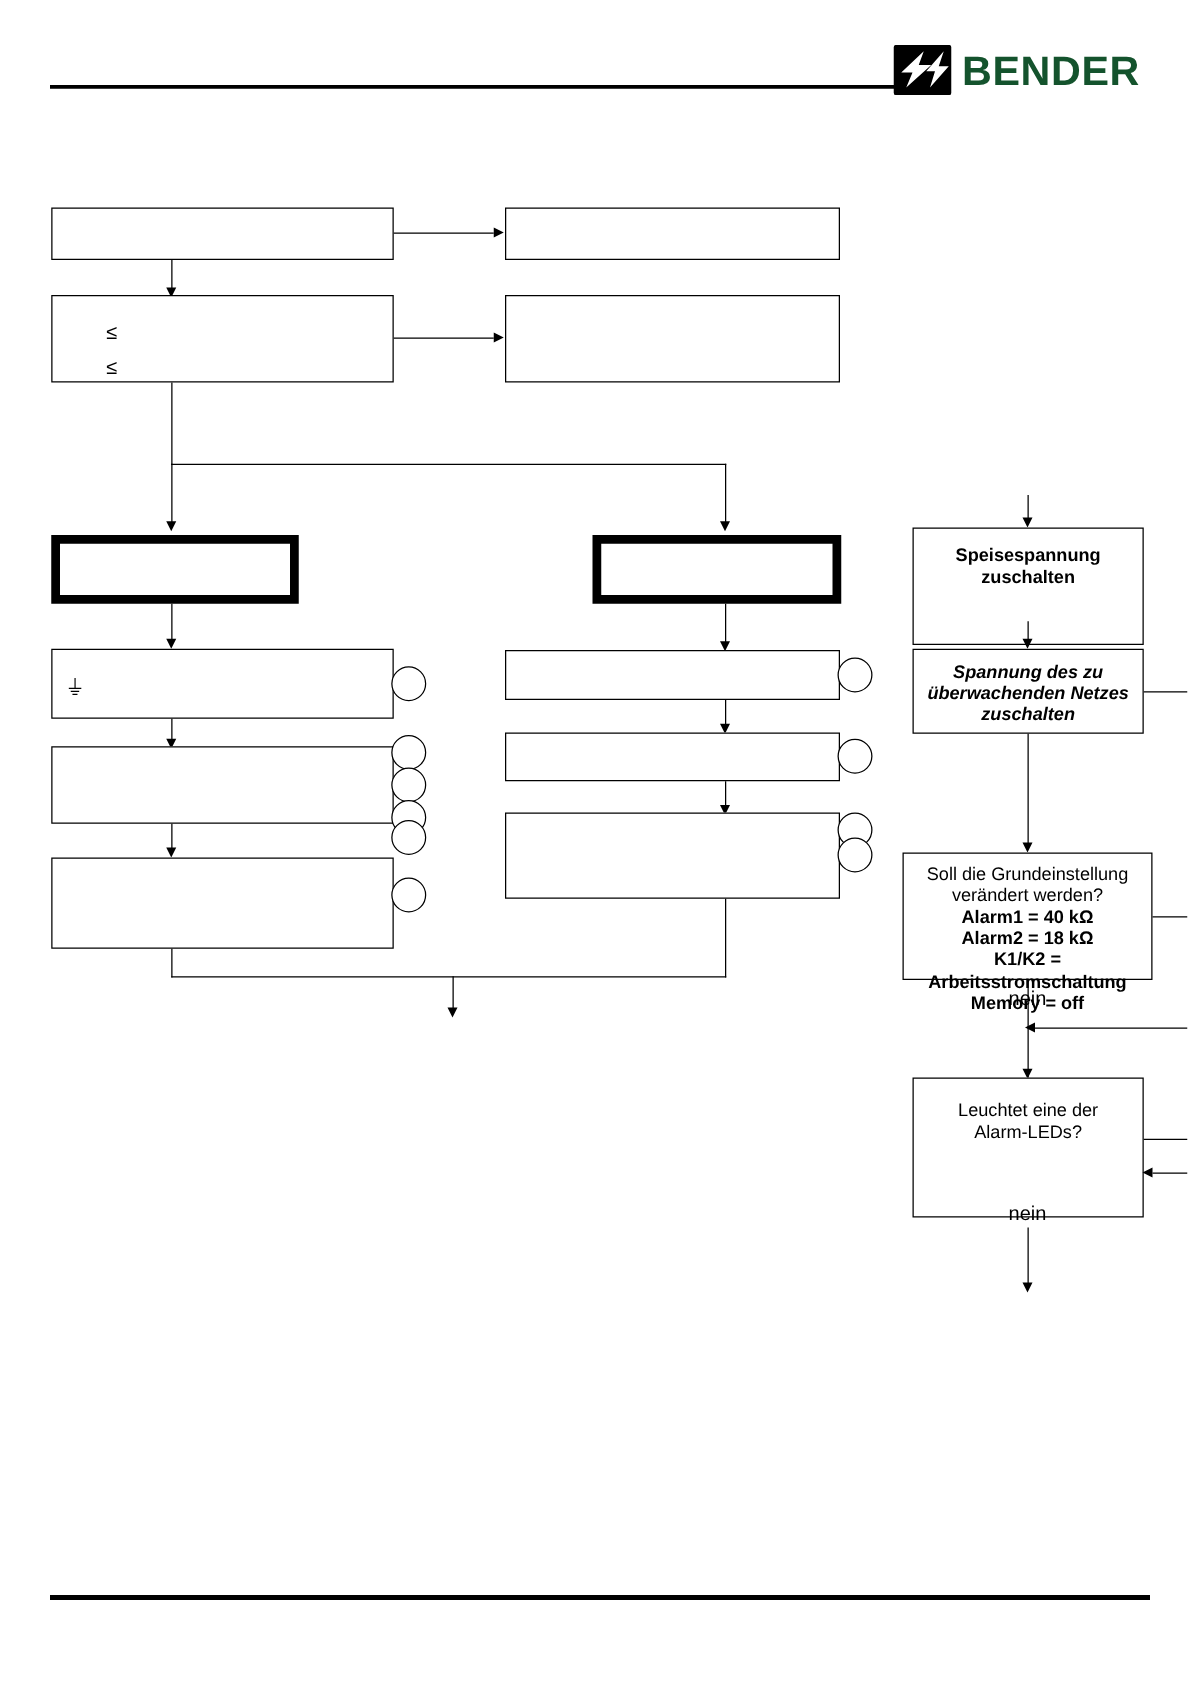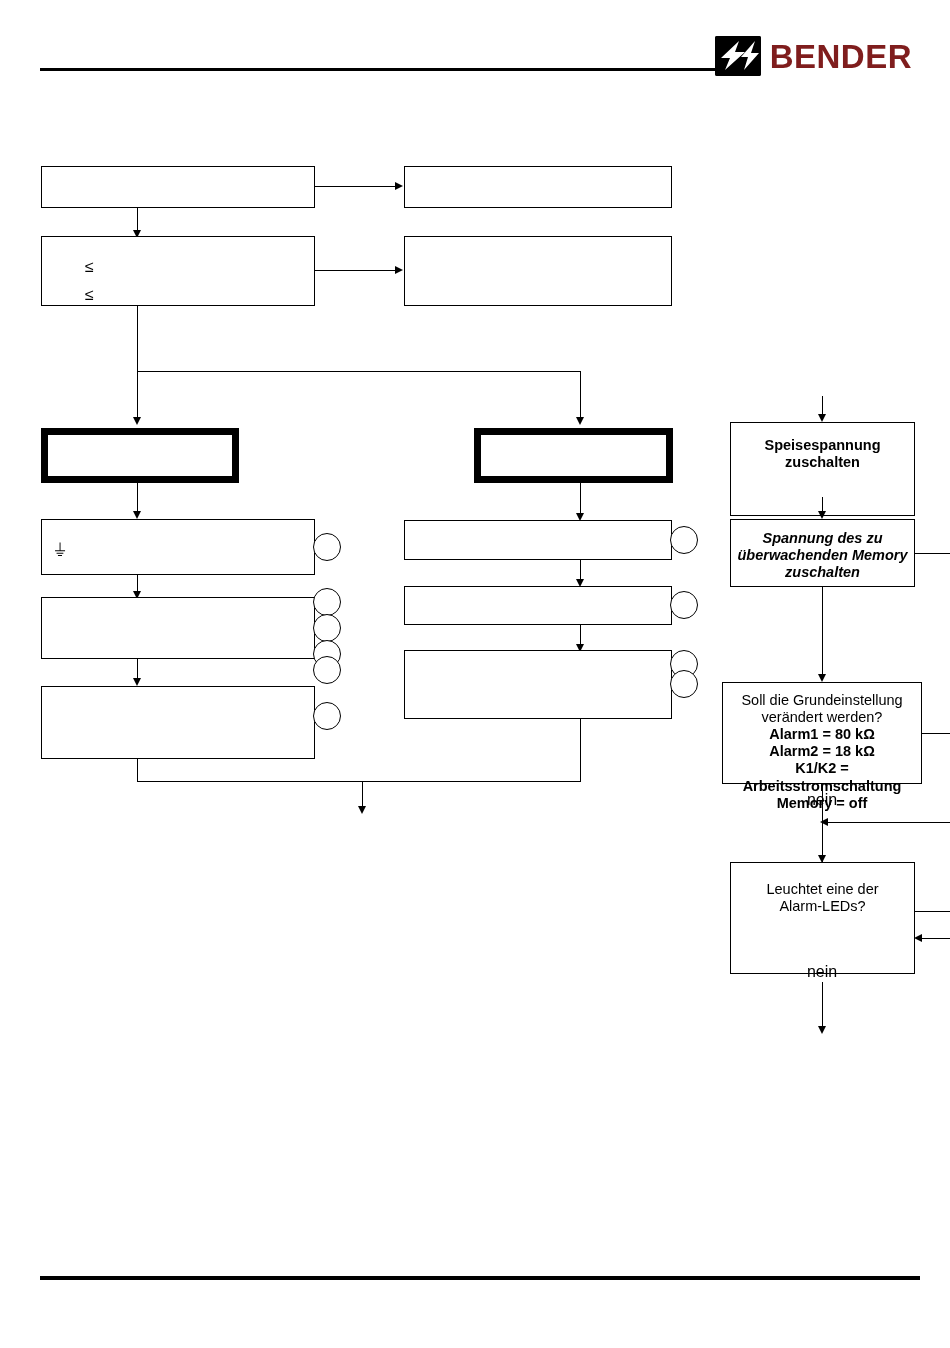--- a/index.html
+++ b/index.html
@@ -23,21 +23,21 @@
     display:flex;align-items:center;gap:9px;
   }
   .brand-mark{
     width:46px;height:40px;background:#000;
     position:relative;overflow:hidden;border-radius:2px;
   }
   .brand-mark svg{position:absolute;left:0;top:0;}
   .brand-text{
     font-family:"Liberation Sans", sans-serif;
     font-weight:700;font-size:33px;letter-spacing:.5px;line-height:1;
-    color:#7f1d1d;
+    color:#14532d;
   }
 
   
   .footer-rule{
     position:absolute;left:40px;top:1276px;width:880px;height:4px;
     background:#000;
   }
 
   
   .box{position:absolute;box-sizing:border-box;border:1.4px solid #000;background:#fff;}
@@ -173,34 +173,34 @@
       <span class="lbl-bold">zuschalten</span>
     </div>
   </div>
 
   <div class="vline" style="left:822px;top:497px;height:16px;"></div>
   <div class="arrow-d" style="left:817.5px;top:511px;"></div>
 
   <div class="box" style="left:730px;top:519px;width:185px;height:68px;">
     <div class="box-txt r-box-text" style="top:10px;font-style:italic;">
       <span class="lbl-bold">Spannung des zu</span><br>
-      <span class="lbl-bold">überwachenden Memory</span><br>
+      <span class="lbl-bold">überwachenden Netzes</span><br>
       <span class="lbl-bold">zuschalten</span>
     </div>
   </div>
   <div class="hline" style="left:915px;top:553px;width:35px;"></div>
 
   <div class="vline" style="left:822px;top:587px;height:90px;"></div>
   <div class="arrow-d" style="left:817.5px;top:674px;"></div>
 
   <div class="box" style="left:722px;top:682px;width:200px;height:102px;padding-left:16px;">
     <div class="box-txt r-box-text" style="top:9px;">
       <span>Soll die Grundeinstellung</span><br>
       <span>verändert werden?</span><br>
-      <span class="lbl-bold">Alarm1 = 80 kΩ</span><br>
+      <span class="lbl-bold">Alarm1 = 40 kΩ</span><br>
       <span class="lbl-bold">Alarm2 = 18 kΩ</span><br>
       <span class="lbl-bold">K1/K2 = Arbeitsstromschaltung</span><br>
       <span class="lbl-bold">Memory = off</span>
     </div>
   </div>
   <div class="hline" style="left:922px;top:733px;width:28px;"></div>
 
   <div class="edge-label" style="left:782px;top:791px;width:80px;">nein</div>
 
   <div class="vline" style="left:822px;top:784px;height:79px;"></div>

